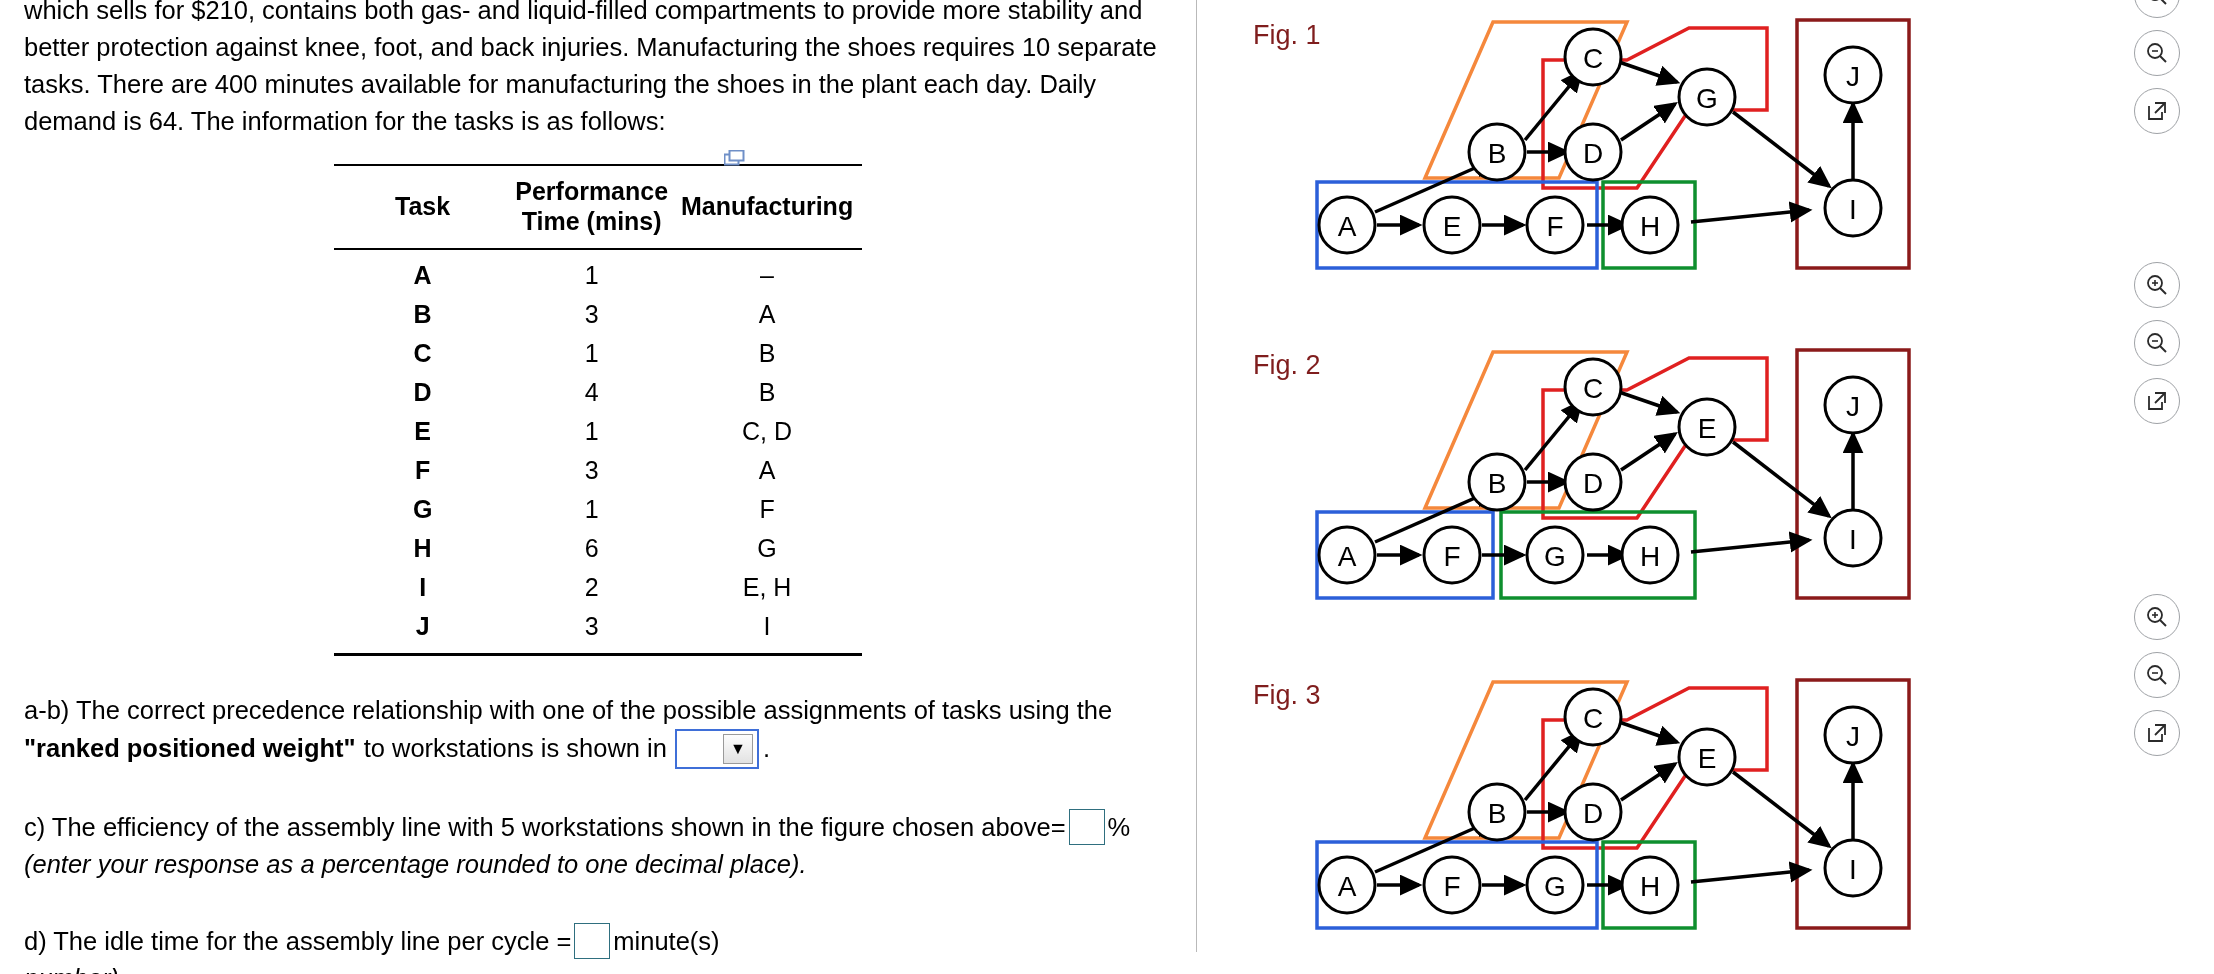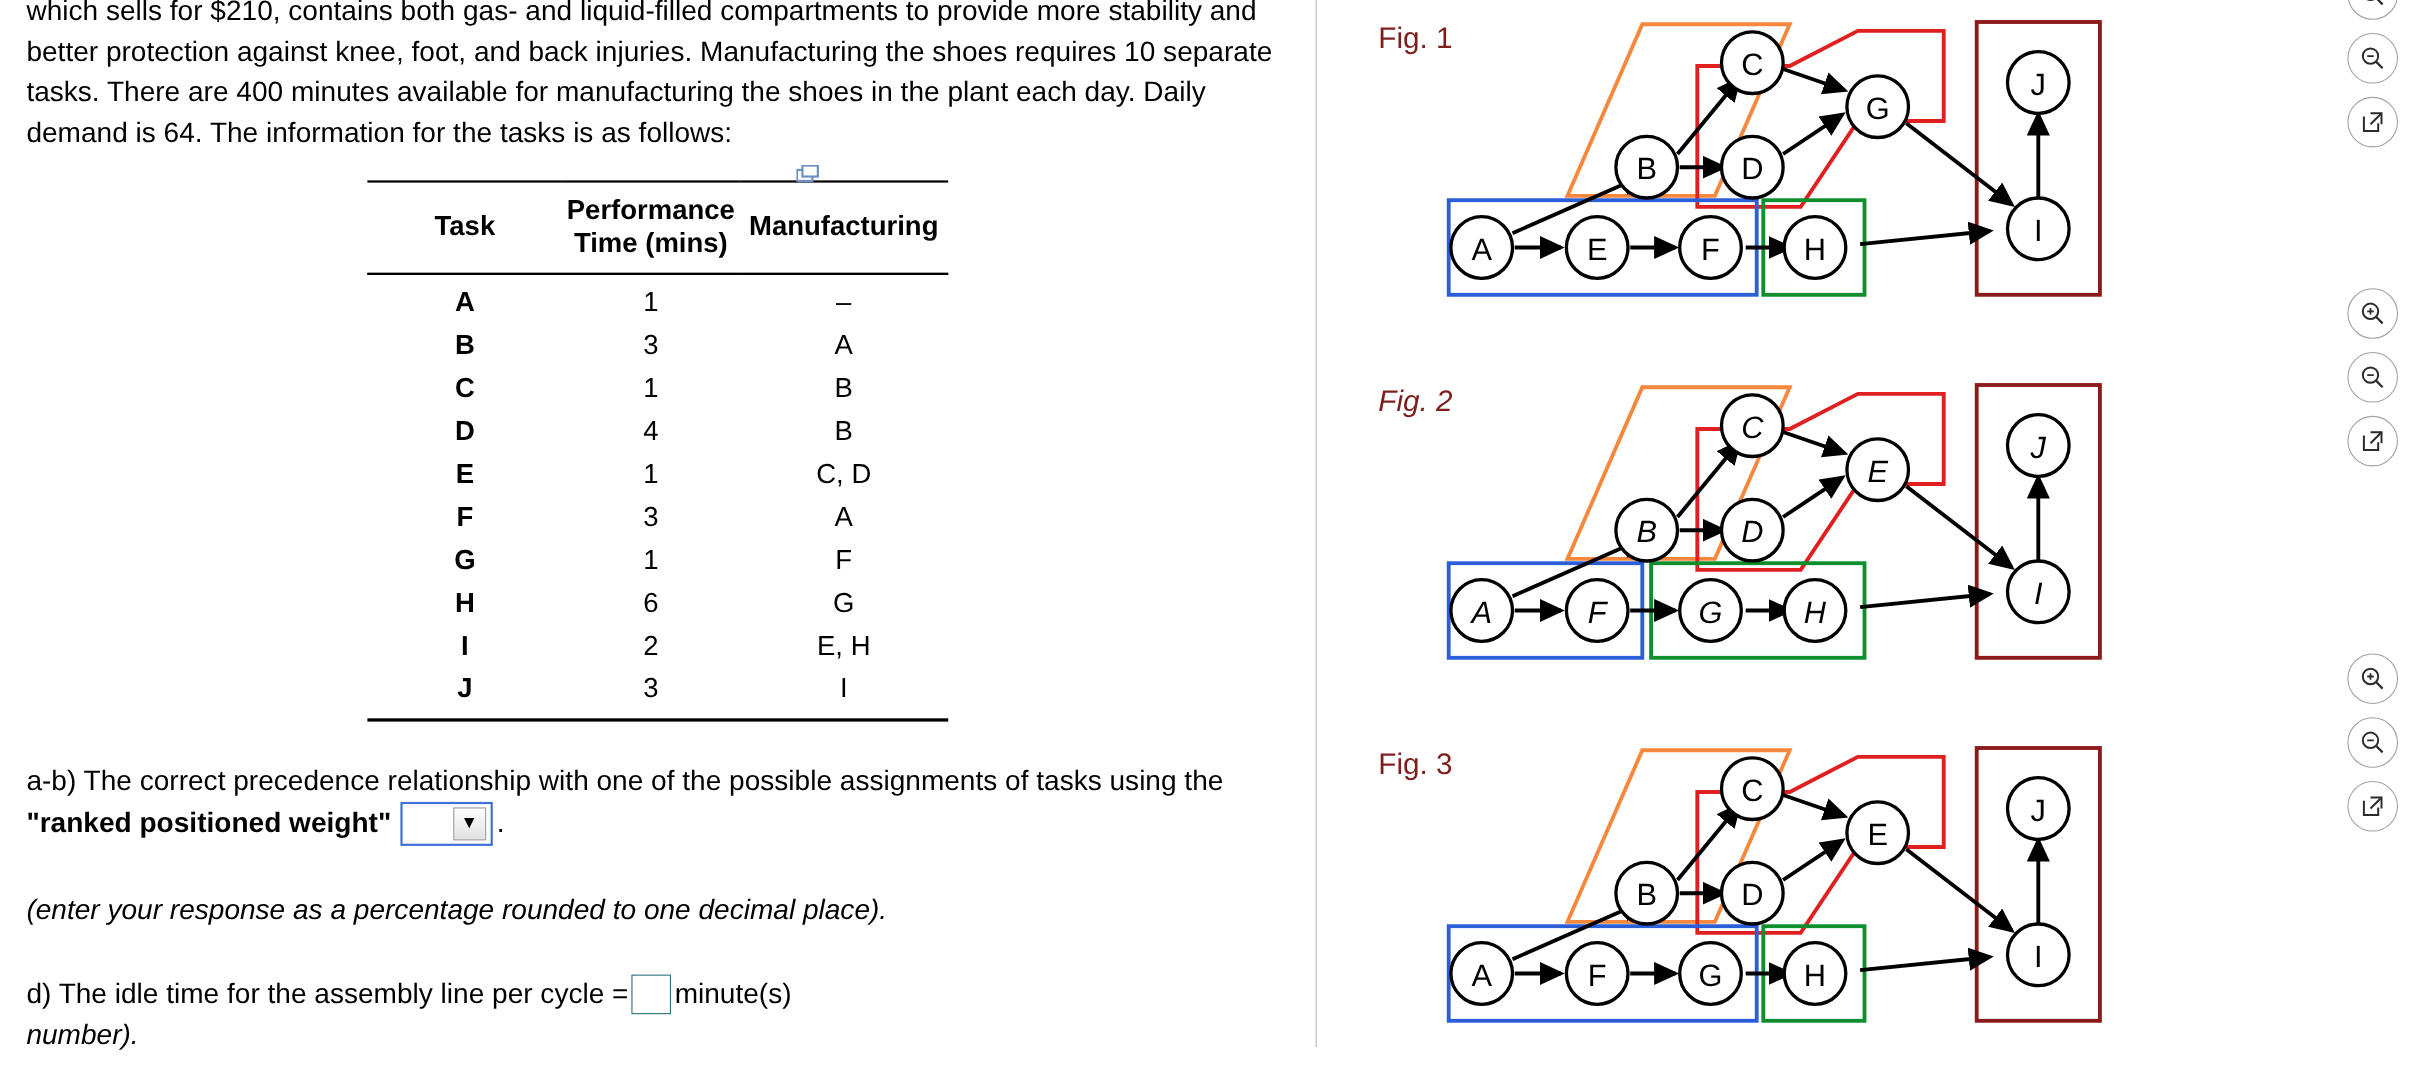--- a/index.html
+++ b/index.html
@@ -234,28 +234,34 @@
             </tr>
           </tbody>
       </table>
       <div id="table-bottom-rule"></div>
     </div>
 
     <div id="q-ab">
       <div class="para">a-b) The correct precedence relationship with one of the possible assignments of tasks using the</div>
       <div class="para inline-row">
         <span class="bold">"ranked positioned weight"</span>
+        <span style="margin-left:8px">to workstations is shown in</span>
         <span class="dropdown-box">
           <span class="dd-btn">▼</span>
         </span>
         <span>.</span>
       </div>
     </div>
 
     <div id="q-c">
+      <div class="para inline-row">
+        <span>c) The efficiency of the assembly line with 5 workstations shown in the figure chosen above=</span>
+        <input class="answer-box" type="text" value="" style="">
+        <span>%</span>
+      </div>
       <div class="para"><em>(enter your response as a percentage rounded to one decimal place).</em></div>
     </div>
 
     <div id="q-d">
       <div class="para inline-row">
         <span>d) The idle time for the assembly line per cycle =</span>
         <input class="answer-box" type="text" value="" style="">
         <span>minute(s)</span>
       </div>
       <div class="para"><em>number).</em></div>
@@ -316,21 +322,21 @@
           <circle cx="410" cy="97" r="28" fill="#fff" stroke="#000" stroke-width="3"></circle>
           <text x="410" y="108" text-anchor="middle" font-size="28" font-family="Liberation Sans, sans-serif">G</text>
           <circle cx="556" cy="208" r="28" fill="#fff" stroke="#000" stroke-width="3"></circle>
           <text x="556" y="219" text-anchor="middle" font-size="28" font-family="Liberation Sans, sans-serif">I</text>
           <circle cx="556" cy="75" r="28" fill="#fff" stroke="#000" stroke-width="3"></circle>
           <text x="556" y="86" text-anchor="middle" font-size="28" font-family="Liberation Sans, sans-serif">J</text>
         </g>
       </svg>
     </div>
 
-    <div class="fig-block" style="top:330px;height:300px;font-style:italic;">
+    <div class="fig-block" style="top:330px;height:300px;">
       <div class="fig-label" style="left:56px; top:20px;">Fig. 2</div>
       <svg class="fig-svg" width="680" height="280" viewBox="0 0 680 280">
         <polygon points="128,178 196,22 330,22 262,178" fill="none" stroke="#f5883c" stroke-width="3.5"></polygon>
         <path d="M246,188 L246,60 L330,60 L392,28 L470,28 L470,110 L392,110 L340,188 Z" fill="none" stroke="#e02020" stroke-width="3.5"></path>
         <rect x="20" y="182" width="176" height="86" fill="none" stroke="#2b5fd9" stroke-width="3.5"></rect>
         <rect x="204" y="182" width="194" height="86" fill="none" stroke="#0e8f2e" stroke-width="3.5"></rect>
         <rect x="500" y="20" width="112" height="248" fill="none" stroke="#8b1a1a" stroke-width="3.5"></rect>
         <defs>
           <marker id="ah2" markerWidth="7" markerHeight="7" refX="5.5" refY="3" orient="auto">
             <path d="M0,0 L6.5,3 L0,6 z" fill="#000"></path>

